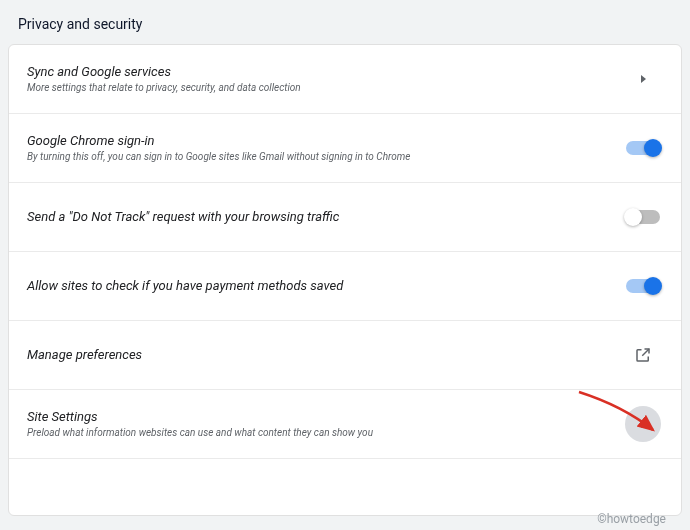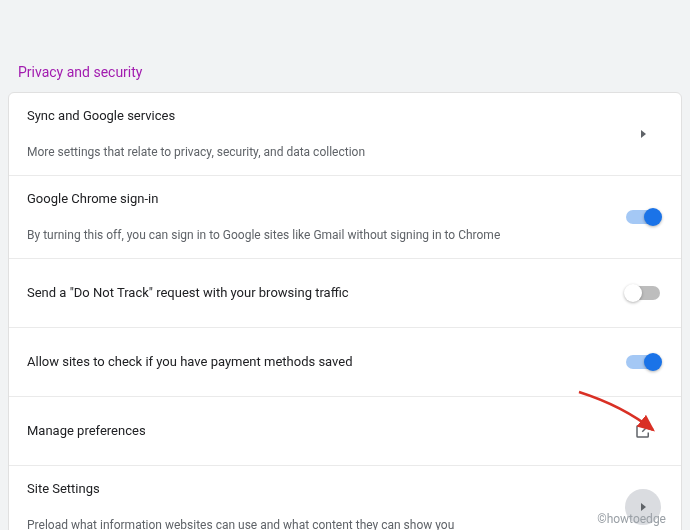--- a/index.html
+++ b/index.html
@@ -13,22 +13,21 @@
       background: #f1f3f4;
       font-family: 'Segoe UI', Roboto, Arial, sans-serif;
       font-size: 13px;
       color: #202124;
       position: relative;
       overflow: hidden;
     }
     .header {
       padding: 16px 18px 12px 18px;
       font-size: 14px;
-      color: #a21caf;
-      margin-top: 48px;
+      color: #0f172a;
     }
     .card {
       background: #fff;
       margin: 0 8px;
       border-radius: 6px;
       border: 1px solid #e0e0e0;
       overflow: hidden;
     }
     .row {
       display: flex;
@@ -37,30 +36,31 @@
       padding: 14px 18px;
       border-bottom: 1px solid #eaeaea;
       min-height: 56px;
     }
     .row:last-child {
       border-bottom: none;
     }
     .row-text {
       flex: 1;
       padding-right: 16px;
+      font-style: italic;
     }
     .row-title {
       font-size: 13px;
       color: #202124;
       line-height: 1.4;
     }
     .row-sub {
-      font-size: 12px;
+      font-size: 10px;
       color: #5f6368;
-      margin-top: 19px;
+      margin-top: 0;
       line-height: 1.4;
     }
     .row-action {
       flex-shrink: 0;
       display: flex;
       align-items: center;
       justify-content: center;
       width: 40px;
       height: 40px;
     }

